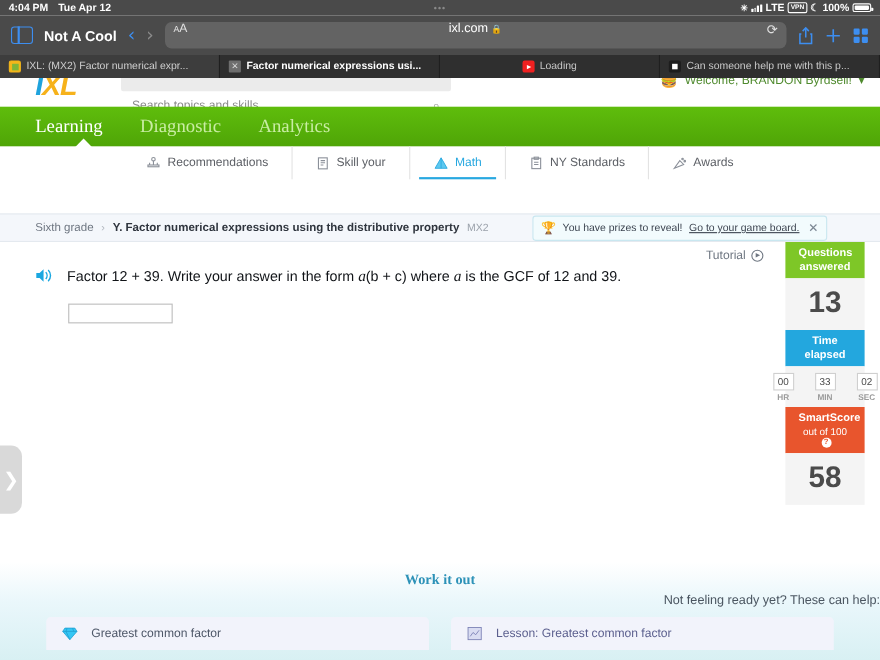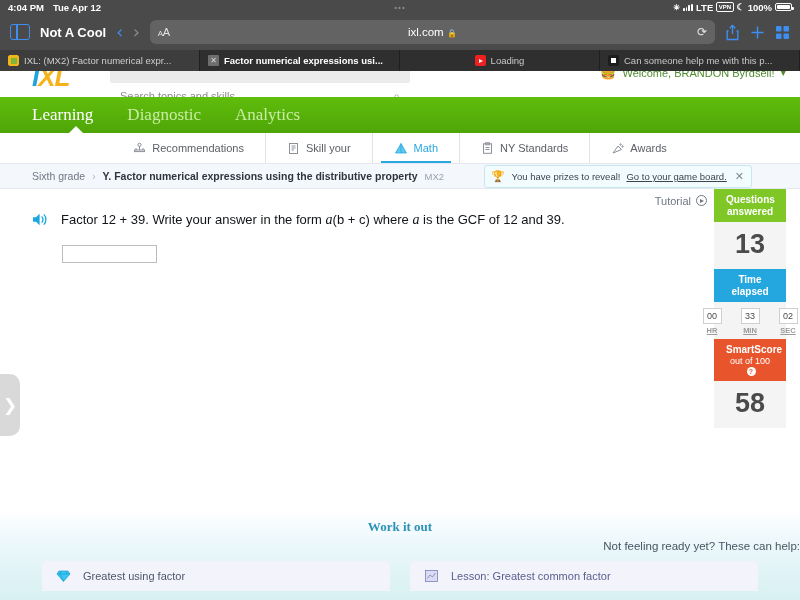--- a/index.html
+++ b/index.html
@@ -43,21 +43,21 @@
   }
   .tb-sidebar { width: 20px; height: 16px; border: 1.6px solid #3d8ef0;
                 border-radius: 3px; position: relative; flex: none; }
   .tb-sidebar::after { content:""; position:absolute; left:5px; top:-1px; bottom:-1px;
                        width:1.6px; background:#3d8ef0; }
   .tb-title { color: #ffffff; font-size: 13px; font-weight: bold; white-space: nowrap; }
   .chev { font-size: 17px; line-height: 1; flex: none; font-family: "DejaVu Sans", sans-serif; }
   .chev.on { color: #3d8ef0; }
   .chev.off { color: #8c8c8c; }
   .urlbar { flex: 1; height: 24px; background: #636363; border-radius: 6px;
-            display: flex; align-items: center; padding: 0 8px; position: relative; }
+            display: flex; padding: 0 8px; position: relative; }
   .aa { color: #e3e3e3; font-size: 11px; letter-spacing: -.3px; }
   .aa small { font-size: 8px; }
   .url { position: absolute; left: 0; right: 0; text-align: center;
          color: #ffffff; font-size: 11.5px; }
   .lock { font-size: 8px; color: #d8d8d8; }
   .reload { margin-left: auto; color: #e0e0e0; font-size: 12px; }
   .tb-ico { color: #3d8ef0; flex: none; }
 
   
   .tabstrip { position: absolute; top: 50px; left: 0; width: 800px; height: 21px;
@@ -118,37 +118,37 @@
         position: relative; }
   .sn:last-child { border-right: none; }
   .sn.active { color: #28a8e0; }
   .sn.active::after { content:""; position:absolute; left:8px; right:8px; bottom:0;
                       height:2.5px; background:#28a8e0; }
   .sn svg { display: block; }
 
   
   .crumbbar { height: 26px; background: #f4f7fb; border-top: 1px solid #e4e9ef;
               border-bottom: 1px solid #e4e9ef; display: flex; align-items: center;
-              padding-left: 32px; position: relative; }
+              padding-left: 32px; position: relative; margin-top: 31px; }
   .crumb-a { color: #6f7782; font-size: 10.5px; }
   .crumb-sep { color: #b2b8c0; font-size: 10px; margin: 0 7px; }
   .crumb-b { color: #2f353e; font-size: 10.5px; font-weight: bold; }
   .crumb-code { color: #9aa1aa; font-size: 9.5px; margin-left: 7px; }
 
   .prizebox { position: absolute; right: 48px; top: 1px; height: 23px;
               background: #f2fbfd; border: 1px solid #c9e7f0; border-radius: 3px;
               display: flex; align-items: center; gap: 6px; padding: 0 7px; }
   .prizebox .txt { font-size: 9.5px; color: #3c4450; }
   .prizebox .lnk { font-size: 9.5px; color: #3c4450; text-decoration: underline; }
   .prizebox .x { color: #7c8894; font-size: 11px; margin-left: 2px; }
 
   
   .body { position: relative; height: 301px; background: #fff; }
-  .tutorial { position: absolute; right: 93px; top: 6px; display: flex;
-              gap: 5px; color: #6f7782; font-size: 11px; }
+  .tutorial { position: absolute; right: 106px; top: 6px; display: flex;
+              align-items: center; gap: 5px; color: #6f7782; font-size: 11px; }
   .play { width: 11px; height: 11px; border: 1.3px solid #6f7782; border-radius: 50%;
           display: flex; align-items: center; justify-content: center; }
   .play i { width: 0; height: 0; border-left: 4px solid #6f7782;
             border-top: 2.5px solid transparent; border-bottom: 2.5px solid transparent;
             margin-left: 1px; }
 
   .qrow { position: absolute; left: 32px; top: 22px; display: flex;
           align-items: flex-start; gap: 12px; }
   .speaker { color: #1aa7e0; margin-top: 1px; }
   .qtext { font-size: 13px; color: #111418; line-height: 1.35; }
@@ -179,21 +179,21 @@
   .qmark { display: inline-block; width: 9px; height: 9px; border-radius: 50%;
            background: #fff; color: #e8552d; font-size: 7px; line-height: 9px;
            text-align: center; font-weight: bold; vertical-align: middle; margin-left: 2px; }
   .score .val { background: #f4f4f4; text-align: center; font-size: 27px;
                 font-weight: bold; color: #4b4b4b; padding: 7px 0 9px; }
   .clock { background: #f4f4f4; display: flex; justify-content: center;
            gap: 19px; padding: 6px 0 4px; }
   .cu { text-align: center; }
   .cu .n { width: 19px; border: 1px solid #cfcfcf; background: #fff;
            font-size: 9px; color: #4b4b4b; padding: 2px 0; }
-  .cu .u { font-size: 7.5px; color: #9b9b9b; font-weight: bold; margin-top: 2px; text-decoration: underline; }
+  .cu .u { font-size: 7.5px; color: #9b9b9b; font-weight: bold; margin-top: 2px; }
 
   
   .workout { position: absolute; bottom: 0; left: 0; width: 800px; height: 89px;
              background: linear-gradient(180deg,#ffffff 0%,#eaf7fb 40%,#d8f0f3 100%); }
   .wo-title { text-align: center; font-size: 13px; font-weight: bold;
               color: #2d92b8; font-family: "Liberation Serif", serif; padding-top: 8px; }
   .wo-sub { text-align: right; font-size: 11.5px; color: #4a5560; padding-top: 5px; }
   .cards { display: flex; gap: 20px; padding: 9px 42px 0; }
   .card { flex: 1; height: 30px; background: #f2f3fb; border-radius: 4px 4px 0 0;
           display: flex; align-items: center; gap: 12px; padding: 0 14px; }
@@ -424,21 +424,21 @@
 
     <div class="workout">
       <div class="wo-title">Work it out</div>
       <div class="wo-sub">Not feeling ready yet? These can help:</div>
       <div class="cards">
         <div class="card card1">
           <svg width="15" height="14" viewBox="0 0 15 14" fill="#35c6f4" stroke="#1f9fd0" stroke-width=".7">
             <path d="M3 2 H12 L14 5 L7.5 12.5 L1 5 Z"></path>
               <path d="M1 5 H14 M5 2 L4 5 L7.5 12.5 M10 2 L11 5"></path>
           </svg>
-          <span class="lbl">Greatest using factor</span>
+          <span class="lbl">Greatest common factor</span>
         </div>
         <div class="card card2">
           <svg width="15" height="14" viewBox="0 0 15 14" fill="#d9dcf2" stroke="#7b80b5" stroke-width=".8">
             <rect x="1.5" y="1.5" width="12" height="11"></rect>
               <path d="M3.5 9.5 L6 6 L8.5 8 L11.5 4"></path>
           </svg>
           <span class="lbl">Lesson: Greatest common factor</span>
         </div>
       </div>
     </div>

